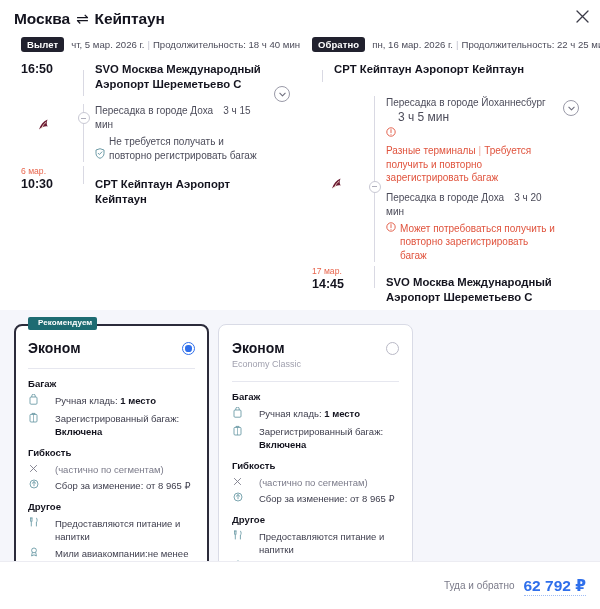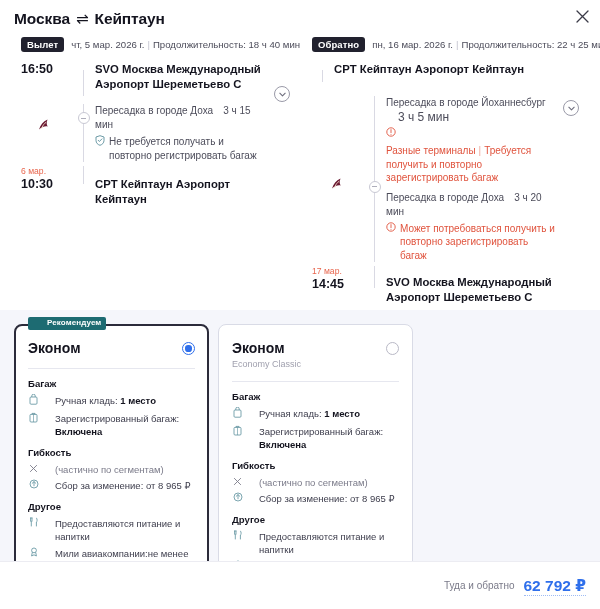--- a/index.html
+++ b/index.html
@@ -64,21 +64,21 @@
 
   .ap {
     font-size: 11.3px; font-weight: 700; color: #14141f; line-height: 14.5px;
   }
   .layover-title { font-size: 10px; color: #4c4c5a; line-height: 14px; }
   .layover-title .dur { padding-left: 10px; }
   .layover-dur { font-size: 12px; color: #4c4c5a; line-height: 14px; padding-left: 12px; }
   .note {
     font-size: 10px; line-height: 13.5px; display: flex; gap: 4px; align-items: flex-start;
   }
-  .note.ok { color: #4c4c5a; }
+  .note.ok { color: #4c4c5a; align-items: flex-end; }
   .note.warn { color: #e0533d; }
   .note .gl { flex: 0 0 auto; line-height: 13px; font-size: 10px; }
   .note .tx { flex: 1 1 auto; }
   .note .tx .vsep { color: #f0a99c; padding: 0 3px; }
 
   .plane {
     position: absolute; width: 20px; height: 20px;
   }
   .expander {
     position: absolute; width: 16px; height: 16px; border-radius: 50%;
@@ -90,21 +90,21 @@
   .fare-area { background: #f5f6fb; padding: 14px 14px 10px 14px; margin-top: 6px; }
   .fares { display: flex; gap: 9px; }
   .fare {
     width: 195px; background: #fff; border: 1px solid #d9dbe6; border-radius: 8px;
     padding: 14px 13px 13px 13px; position: relative;
   }
   .fare.selected { border: 2px solid #2b2b3a; padding: 13px 12px 12px 12px; }
   .rec-badge {
     position: absolute; top: -9px; left: 12px;
     background: #1d6b72; color: #fff; font-size: 8px; font-weight: 700;
-    padding: 2px 5px 3px 19px; border-radius: 2px; letter-spacing: 0.1px; line-height: 1;
+    padding: 2px 5px 3px 10px; border-radius: 2px; letter-spacing: 0.1px; line-height: 1;
   }
   .fare-top { display: flex; align-items: flex-start; justify-content: space-between; }
   .fare-name { font-size: 14px; font-weight: 700; color: #14141f; line-height: 18px; }
   .fare-sub { font-size: 9px; color: #a0a0ae; line-height: 12px; margin-top: 1px; }
   .radio { width: 13px; height: 13px; border-radius: 50%; border: 1.2px solid #b9b9c6; flex: 0 0 auto; margin-top: 3px; }
   .radio.on { border: 1.4px solid #2f6feb; position: relative; }
   .radio.on::after {
     content:""; position:absolute; left:2.4px; top:2.4px; width:6.2px; height:6.2px;
     border-radius:50%; background:#2f6feb;
   }

